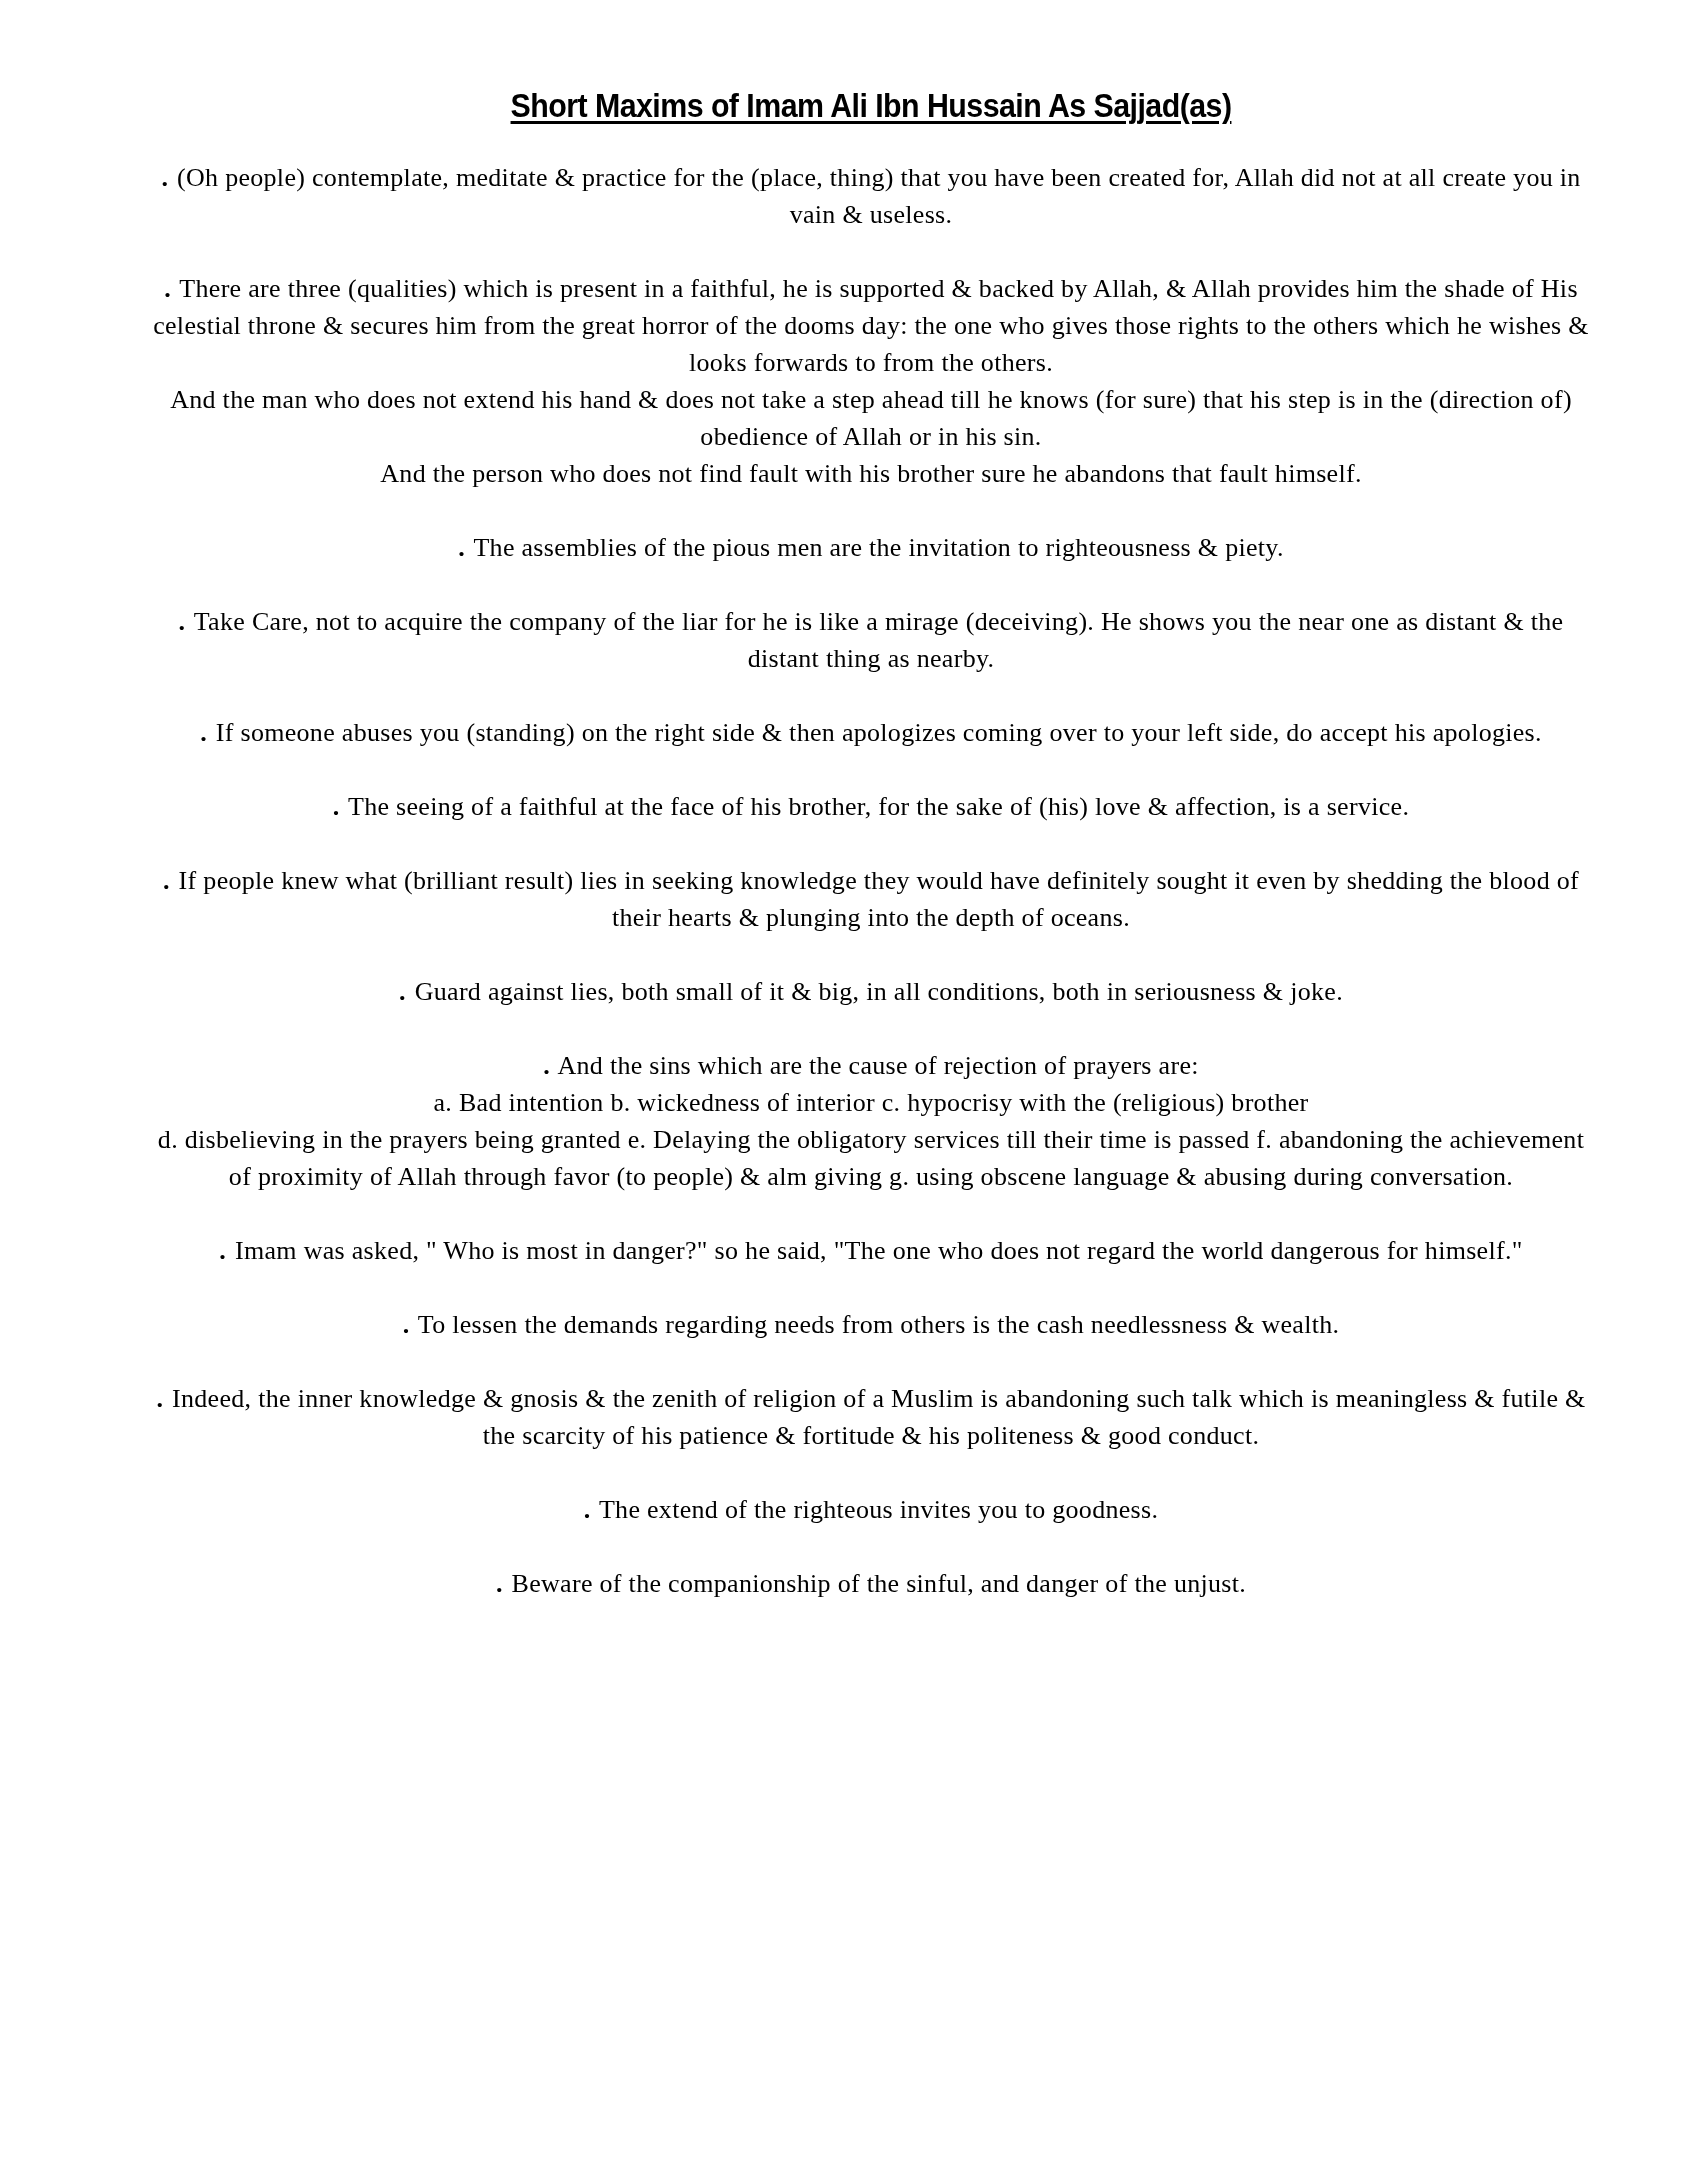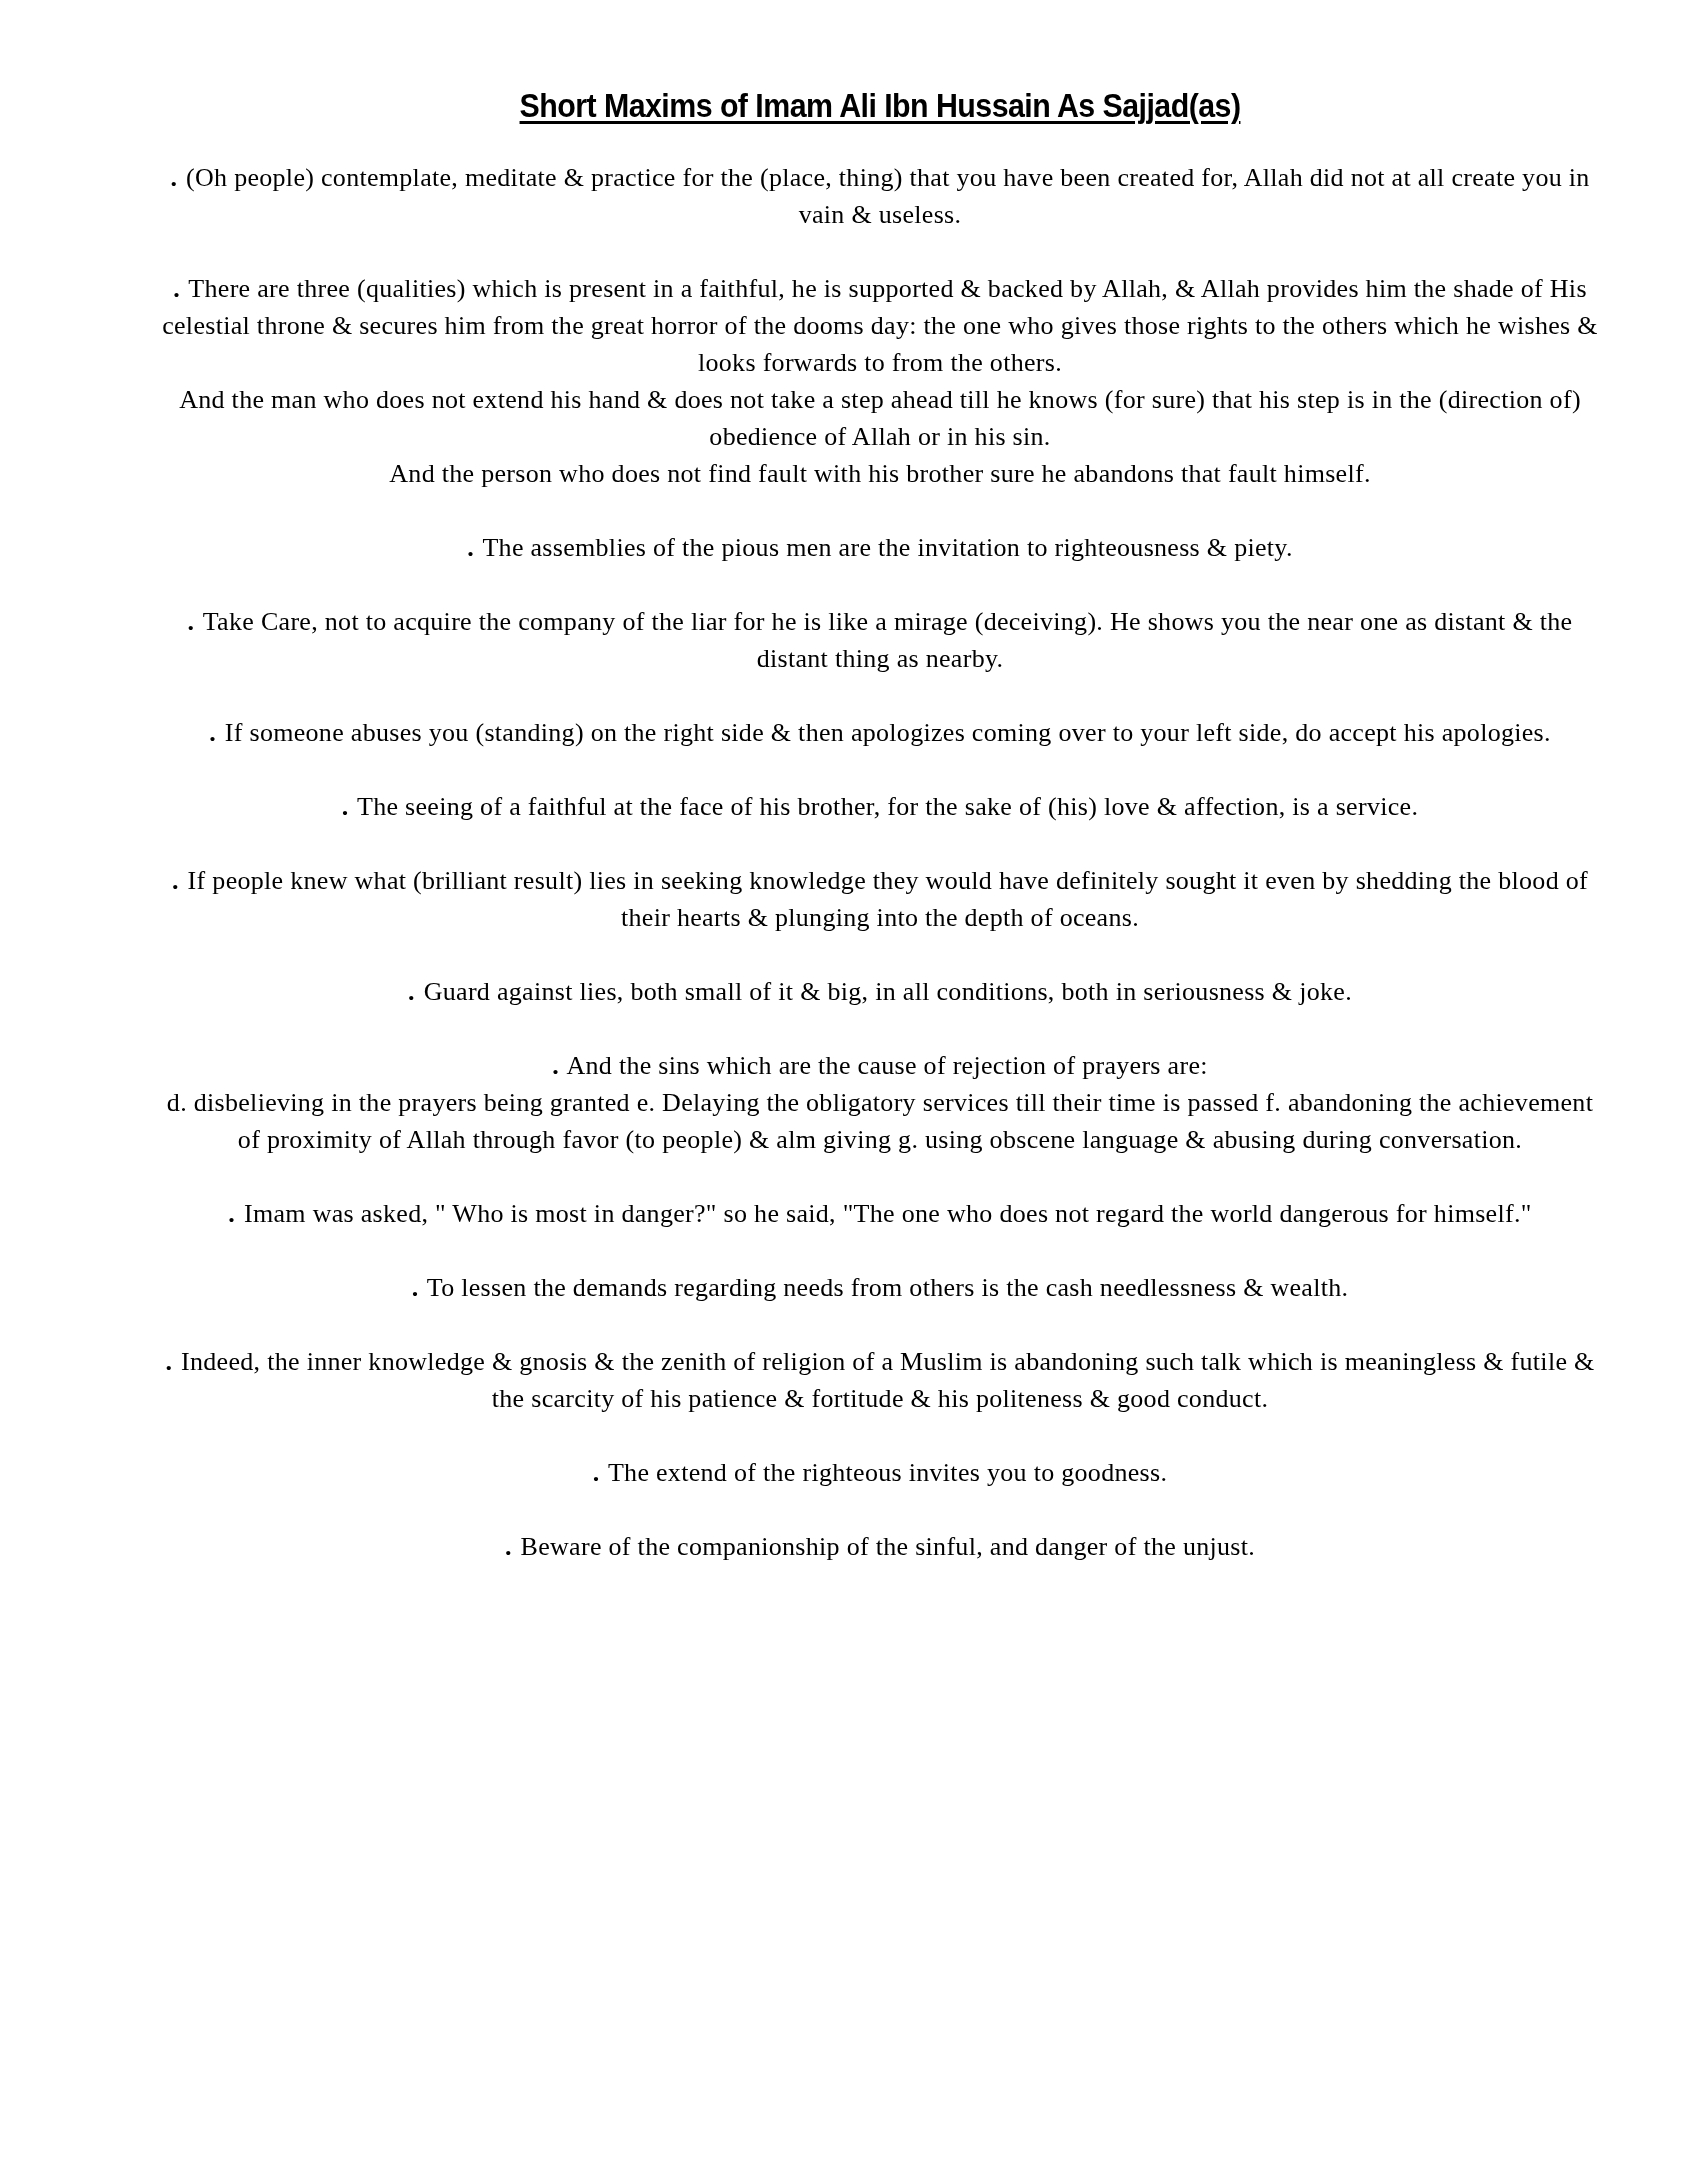--- a/index.html
+++ b/index.html
@@ -9,21 +9,21 @@
     }
     body {
       width: 1683px;
       height: 2178px;
       position: relative;
       overflow: hidden;
       color: #000000;
     }
     .page {
       position: absolute;
-      left: 162px;
+      left: 153px;
       top: 87px;
       width: 1436px;
     }
     .title {
       font-family: "Liberation Sans Narrow", "Liberation Sans", sans-serif;
       font-weight: bold;
       font-size: 33px;
       text-align: center;
       text-decoration: underline;
       text-decoration-thickness: 3px;
@@ -78,20 +78,21 @@
         <span class="para"><span class="bullet">.</span> <span>The seeing of a faithful at the face of his brother, for the sake of (his) love &amp; affection, is a service.</span></span>
       </div>
       <div class="maxim">
         <span class="para"><span class="bullet">.</span> <span>If people knew what (brilliant result) lies in seeking knowledge they would have definitely sought it even by shedding the blood of their hearts &amp; plunging into the depth of oceans.</span></span>
       </div>
       <div class="maxim">
         <span class="para"><span class="bullet">.</span> <span>Guard against lies, both small of it &amp; big, in all conditions, both in seriousness &amp; joke.</span></span>
       </div>
       <div class="maxim">
         <span class="para"><span class="bullet">.</span> <span>And the sins which are the cause of rejection of prayers are:</span></span>
+        <span class="para"><span>a. Bad intention b. wickedness of interior c. hypocrisy with the (religious) brother</span></span>
         <span class="para"><span>d. disbelieving in the prayers being granted e. Delaying the obligatory services till their time is passed  f. abandoning the achievement of proximity of Allah through favor (to people) &amp; alm giving  g. using obscene language &amp; abusing during conversation.</span></span>
       </div>
       <div class="maxim">
         <span class="para"><span class="bullet">.</span> <span>Imam was asked, " Who is most in danger?" so he said, "The one who does not regard the world dangerous for himself."</span></span>
       </div>
       <div class="maxim">
         <span class="para"><span class="bullet">.</span> <span>To lessen the demands regarding needs from others is the cash needlessness &amp; wealth.</span></span>
       </div>
       <div class="maxim">
         <span class="para"><span class="bullet">.</span> <span>Indeed, the inner knowledge &amp; gnosis &amp; the zenith of religion of a Muslim is abandoning such talk which is meaningless &amp; futile &amp; the scarcity of his patience &amp; fortitude &amp; his politeness &amp; good conduct.</span></span>

